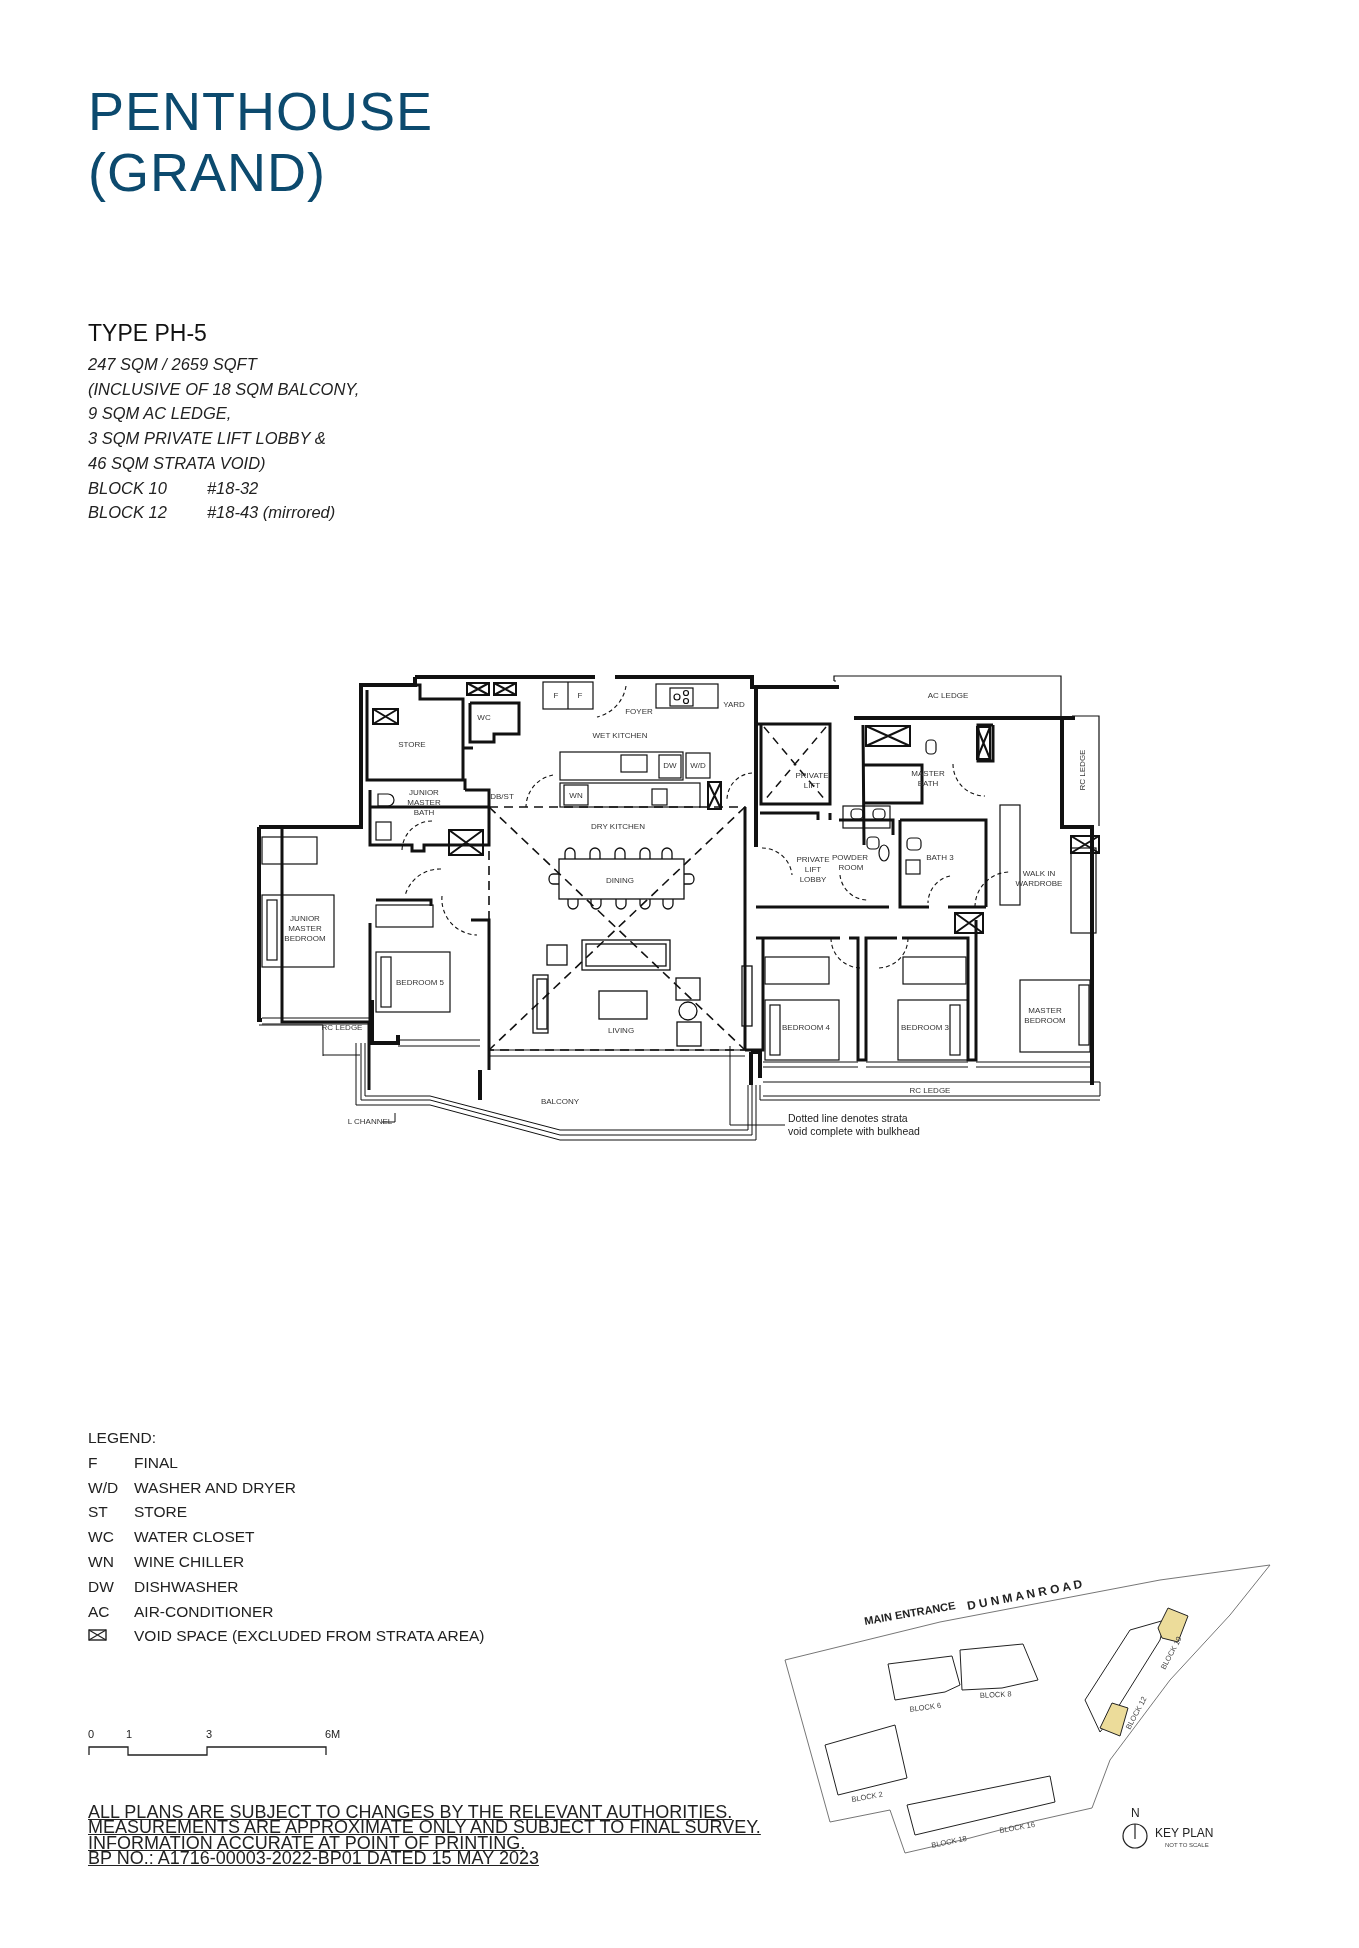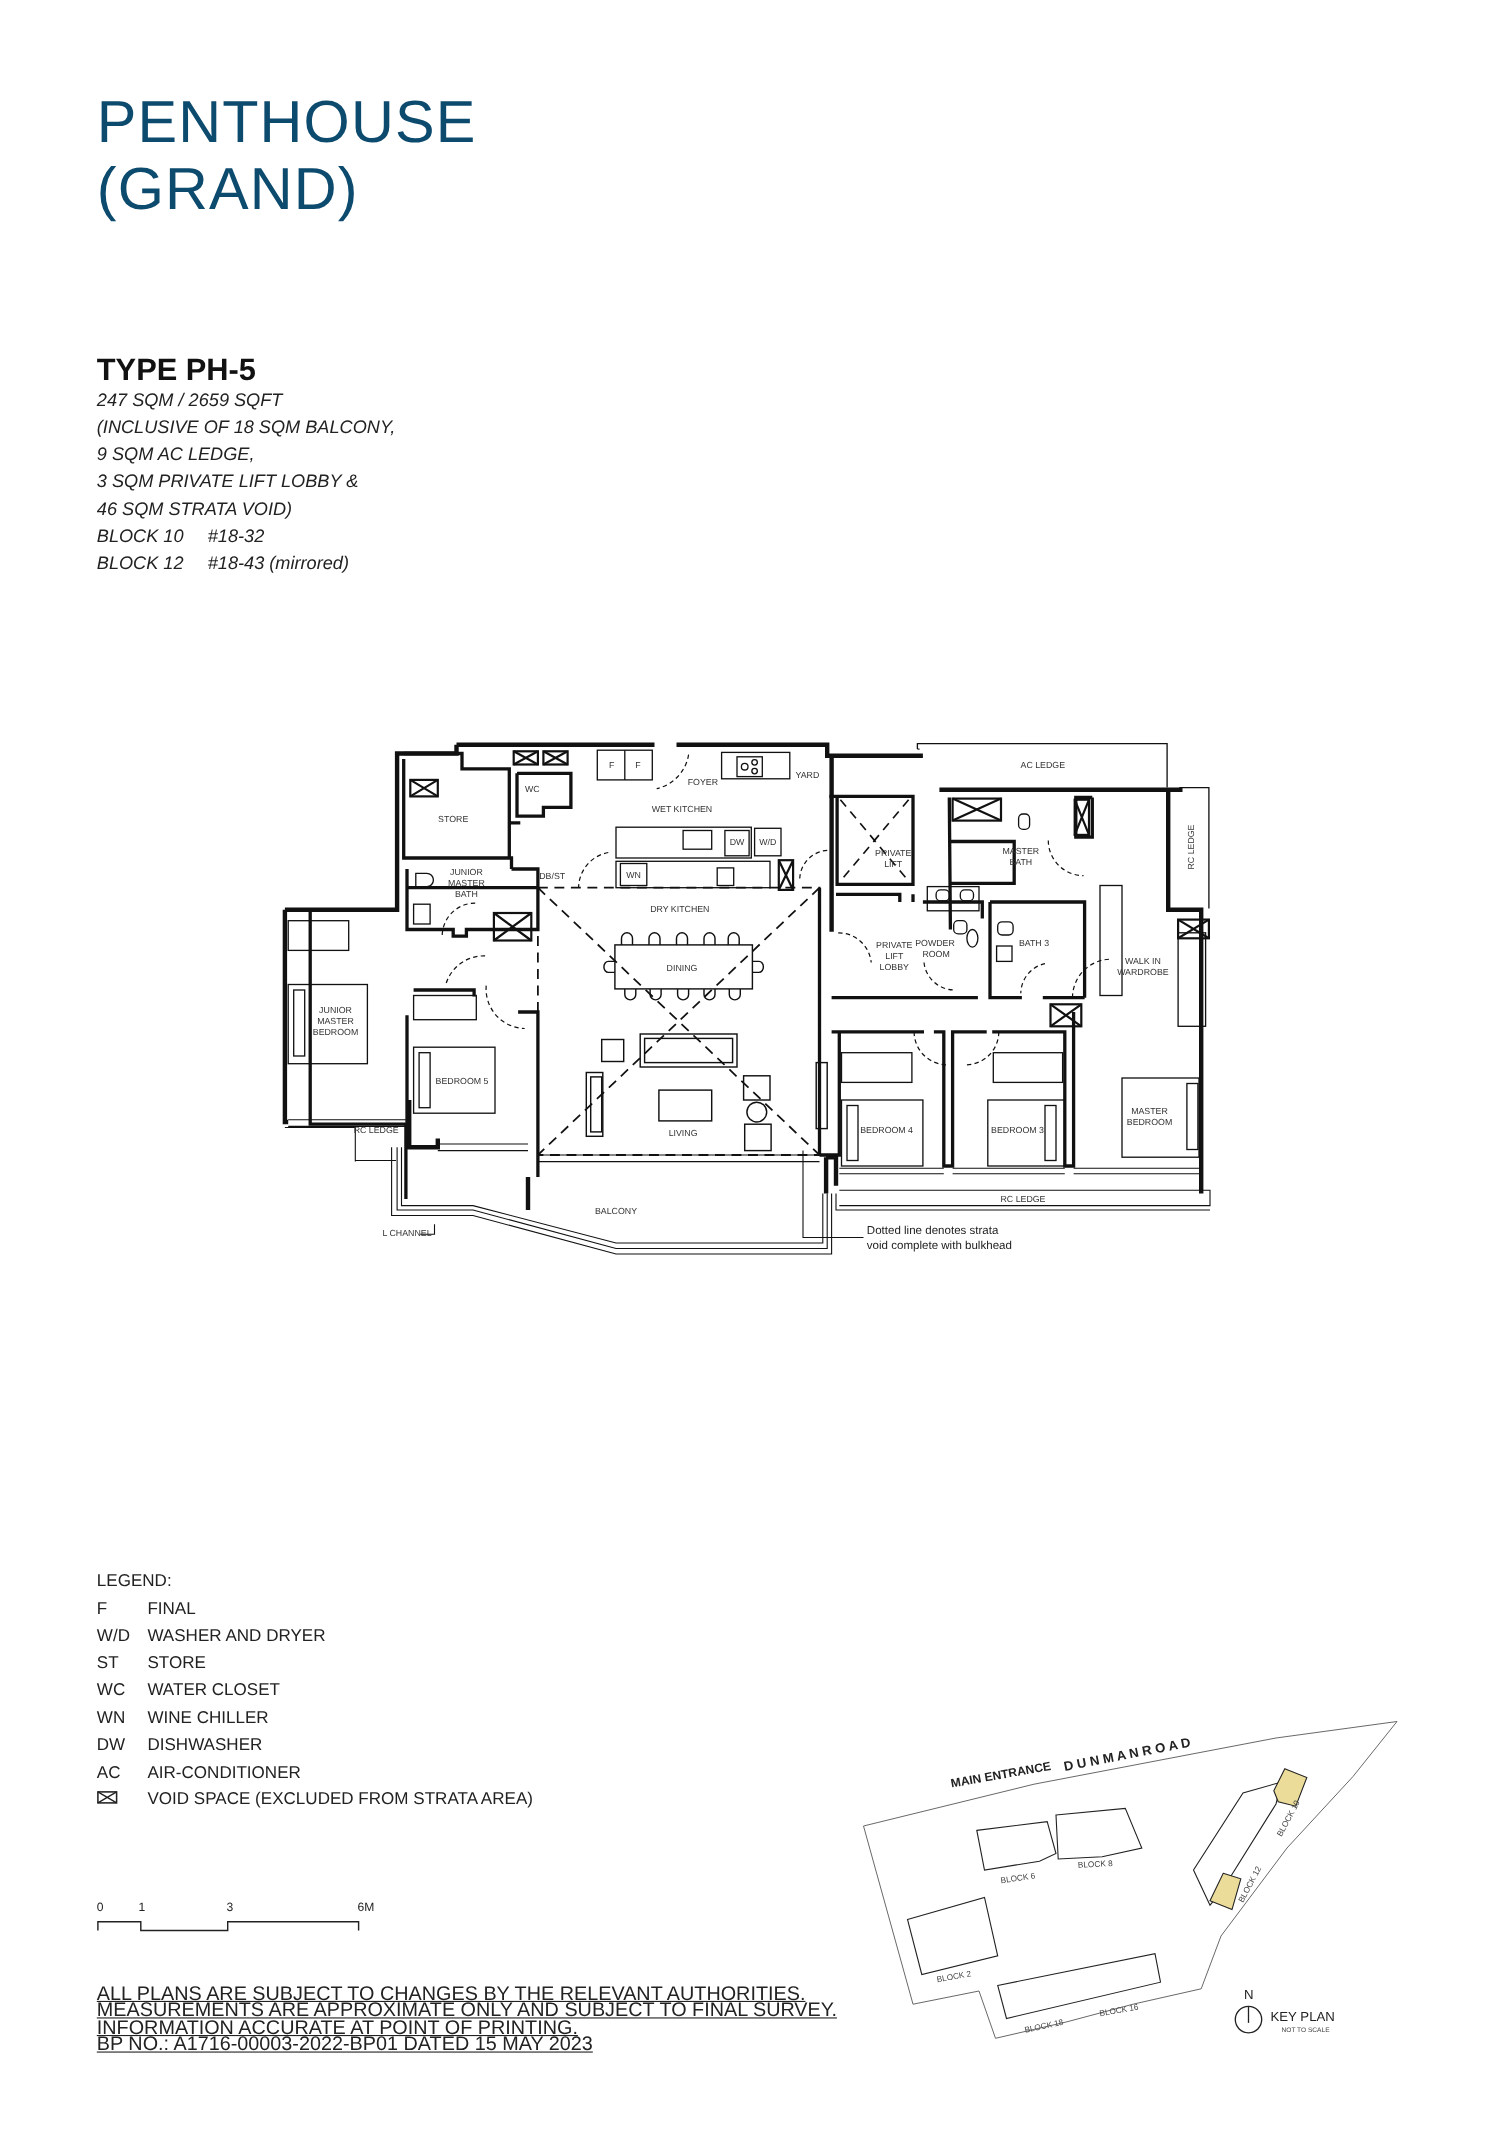--- a/index.html
+++ b/index.html
@@ -2,24 +2,24 @@
 <html><head>
 <meta charset="utf-8">
 <style>
   html, body { margin: 0; padding: 0; background: #ffffff; }
   body { width: 1359px; height: 1948px; position: relative; overflow: hidden;
          font-family: "Liberation Sans", "DejaVu Sans", sans-serif; color: #1a1a1a; }
   .abs { position: absolute; }
   .title { left: 88px; font-size: 54px; font-weight: 400; letter-spacing: 1px; line-height: 1; color: #0c4a6e; }
   #title-line1 { top: 84px; }
   #title-line2 { top: 145px; }
-  .type-heading { left: 88px; top: 320px; font-size: 28px; color: #111; font-weight: bold; }
+  .type-heading { left: 88px; top: 320px; font-size: 23px; color: #111; }
   .details { left: 88px; top: 352px; font-size: 16.5px; line-height: 24.7px; color: #222; font-style: italic; }
   .details div { white-space: pre; }
-  .block-row span.unit { display: inline-block; margin-left: 22px; }
+  .block-row span.unit { display: inline-block; margin-left: 40px; }
   .legend { left: 88px; top: 1426px; font-size: 15.5px; line-height: 24.8px; color: #222; }
   .legend-row { display: flex; }
   .legend-code { width: 46px; }
   .scale-labels { left: 88px; top: 1728px; width: 260px; height: 16px; font-size: 11px; color: #222; }
   .scale-labels span { position: absolute; top: 0; }
   .disclaimer { left: 88px; top: 1805px; font-size: 18px; line-height: 15.3px; color: #222; text-decoration: underline; }
   svg text { font-family: "Liberation Sans", "DejaVu Sans", sans-serif; }
 </style>
 </head>
 <body>

